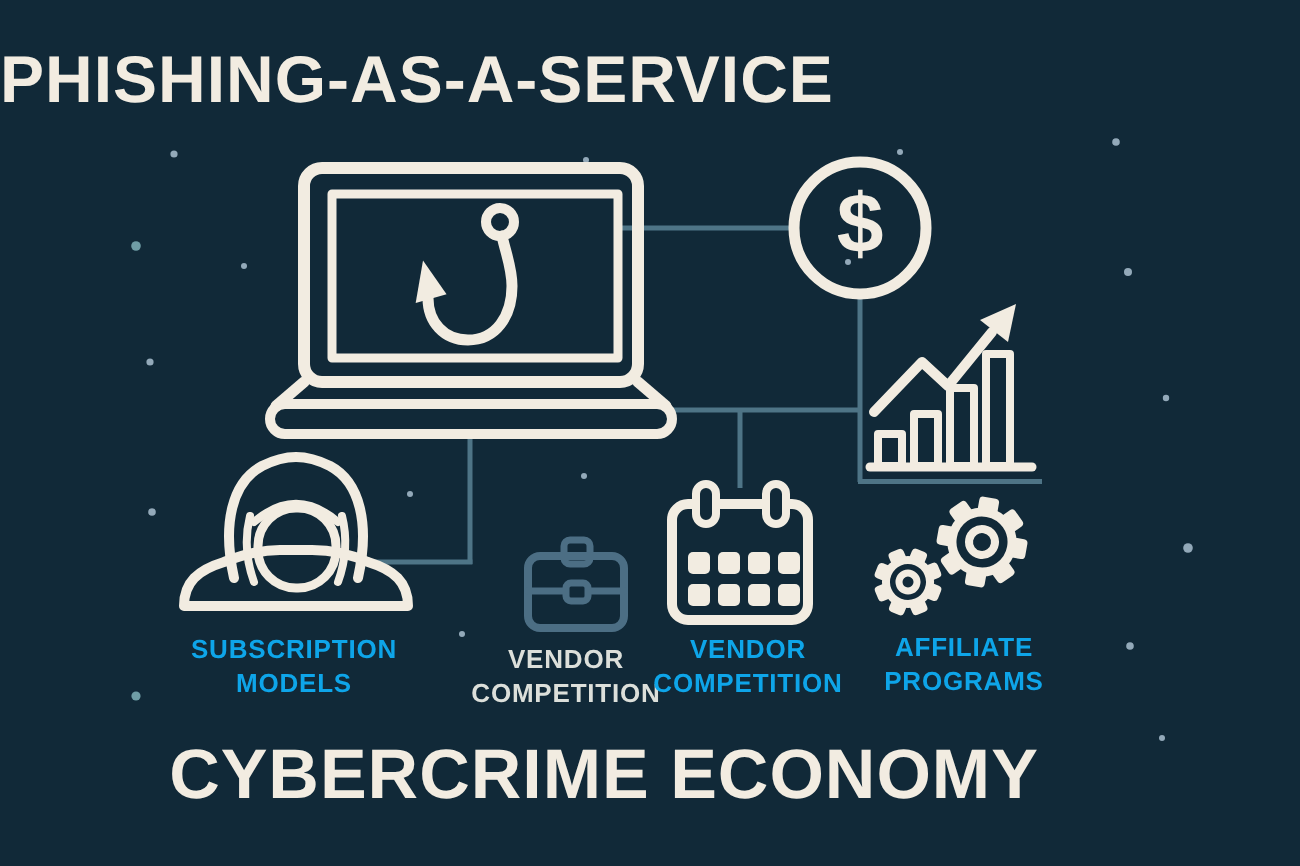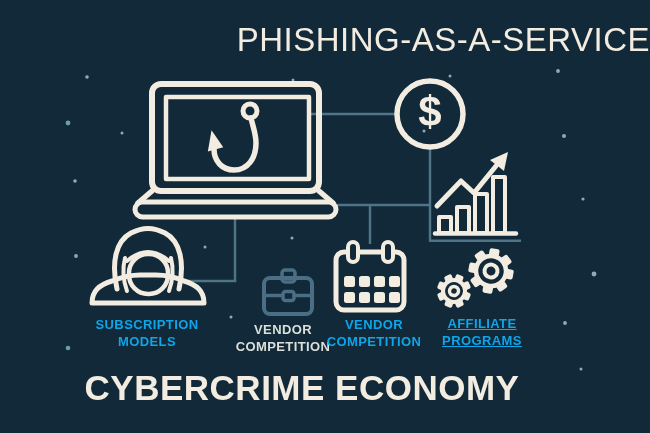--- a/index.html
+++ b/index.html
@@ -6,24 +6,24 @@
   .canvas{
     position:relative;
     width:650px;height:433px;
     background:#112938;
     overflow:hidden;
     font-family:"Liberation Sans", sans-serif;
   }
   .main-title{
     position:absolute;
     left:0;top:21px;width:650px;
-    text-align:right;
+    text-align:left;
     color:#F2ECE1;
     font-size:33px;
-    font-weight:normal;
+    font-weight:bold;
     letter-spacing:0.5px;
     white-space:nowrap;
   }
   .footer-title{
     position:absolute;
     left:0;top:368px;width:604px;
     text-align:center;
     color:#F2ECE1;
     font-size:35px;
     font-weight:bold;
@@ -186,17 +186,17 @@
   <div class="main-title">PHISHING-AS-A-SERVICE</div>
 
   <span class="dollar-symbol">$</span>
 
   <div class="node-label" style="left:147px; top:317px;">SUBSCRIPTION
 MODELS</div>
   <div class="node-label muted" style="left:283px; top:322px;">VENDOR
 COMPETITION</div>
   <div class="node-label" style="left:374px; top:317px;">VENDOR
 COMPETITION</div>
-  <div class="node-label" style="left:482px; top:316px;text-decoration:underline;">AFFILIATE
+  <div class="node-label" style="left:482px; top:316px;">AFFILIATE
 PROGRAMS</div>
 
   <div class="footer-title">CYBERCRIME ECONOMY</div>
 </div>
 
 </body></html>

